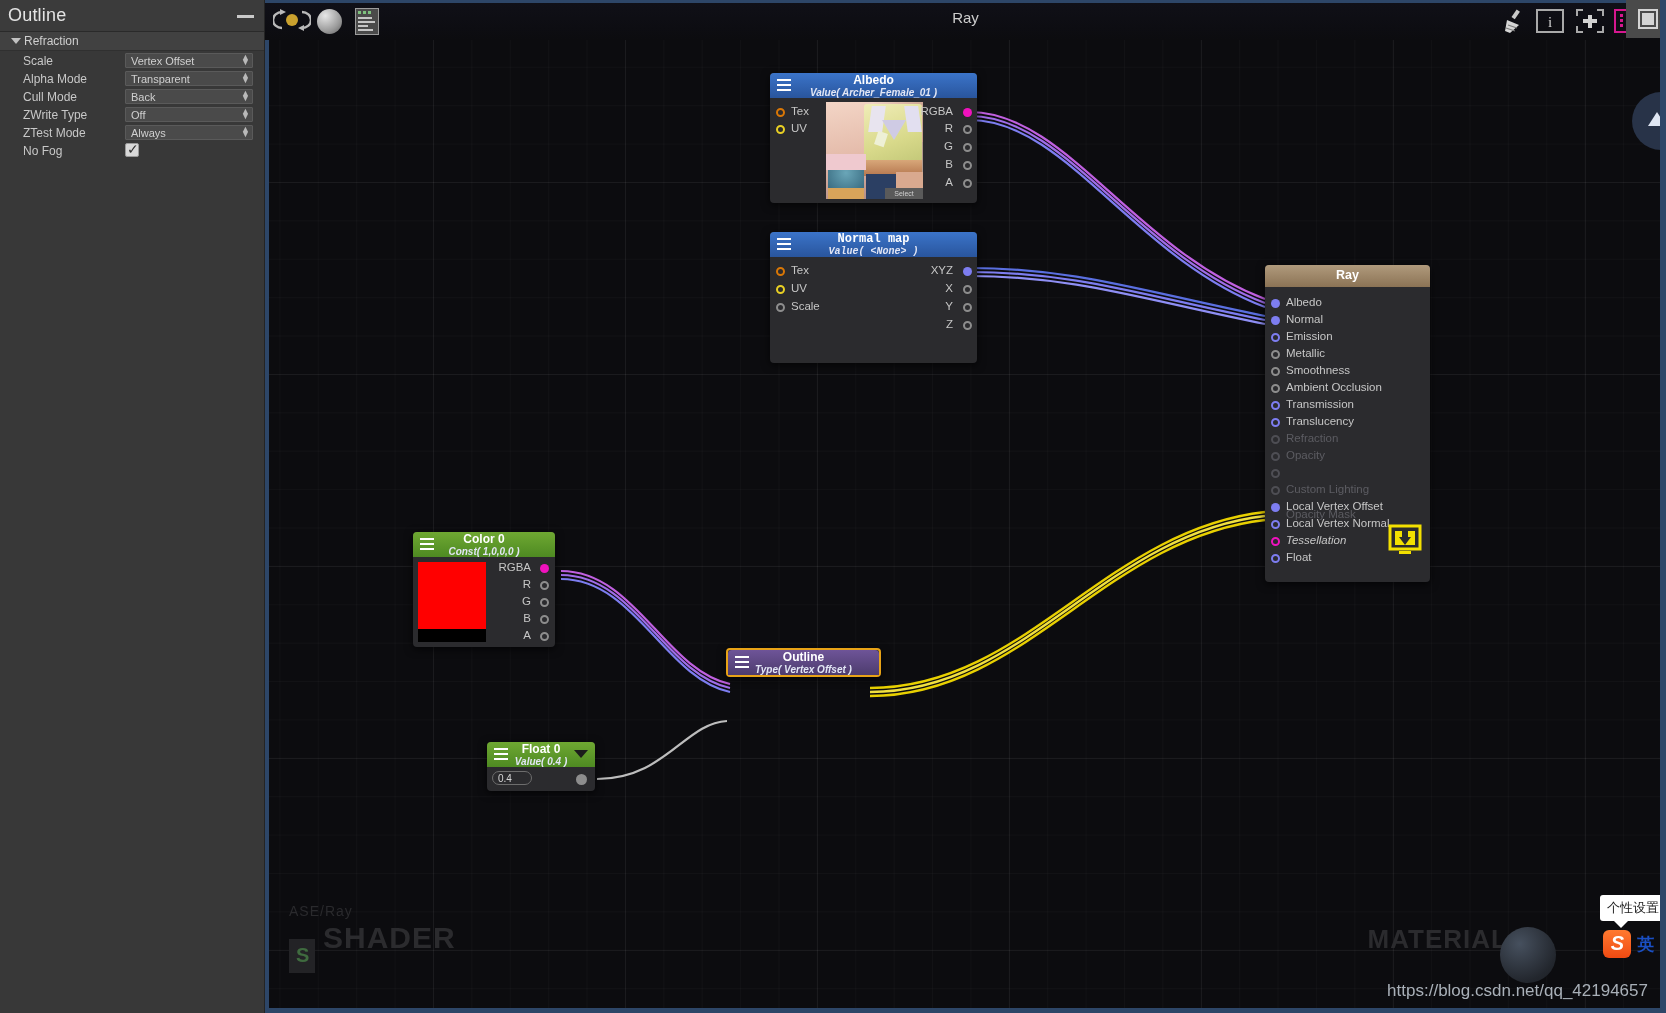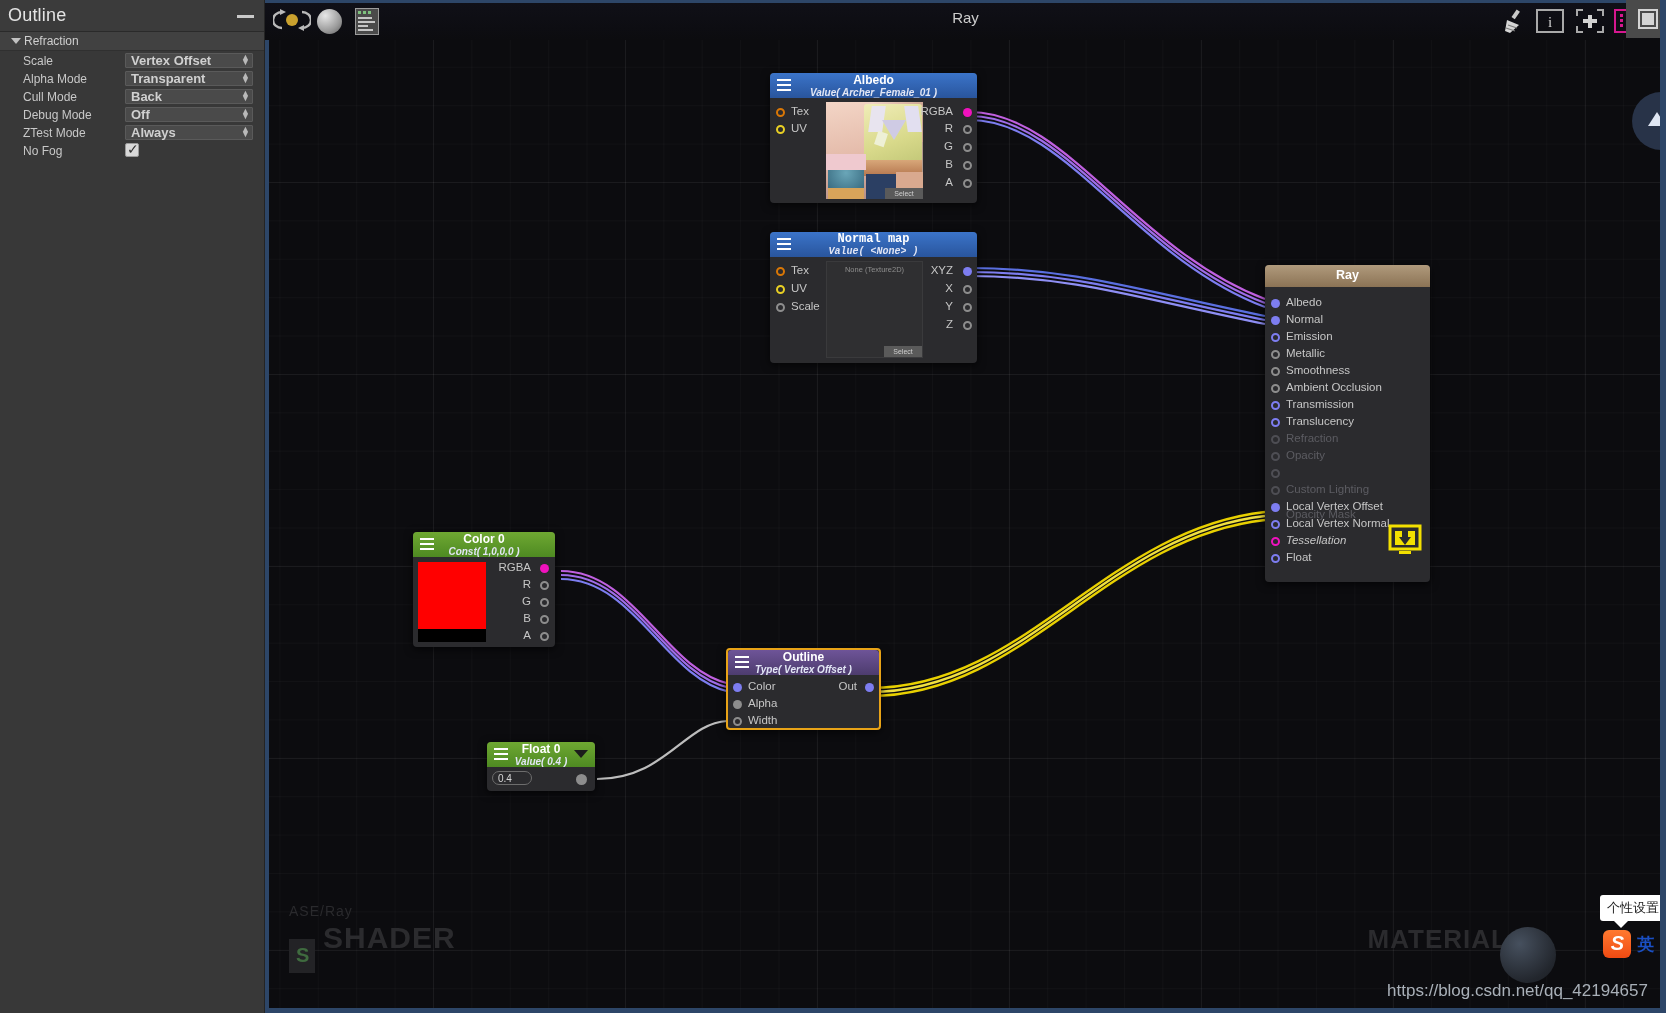--- a/index.html
+++ b/index.html
@@ -48,21 +48,21 @@
   .prow .plabel {
     position: absolute; left: 23px; top: 2px;
     font-size: 12px; color: #c8c8c8;
   }
   .pfield {
     position: absolute; left: 125px; top: 1px; width: 128px; height: 15px;
     background: #4a4a4a; border: 1px solid #5a5a5a; border-radius: 1px;
   }
   .pfield .pval {
     position: absolute; left: 5px; top: 0px;
-    font-size: 13px; color: #d0d0d0; line-height: 14px; font-weight: bold;
+    font-size: 11px; color: #d0d0d0; line-height: 14px;
   }
   .stepper {
     position: absolute; right: 3px; top: 1px;
     width: 8px; height: 12px; color: #b9b9b9; font-size: 9px;
     line-height: 5px; text-align: center;
   }
   .stepper span { display: block; }
   .checkbox {
     position: absolute; left: 125px; top: 1px; width: 14px; height: 14px;
     background: #d8d8d8; border: 1px solid #9a9a9a; border-radius: 2px;
@@ -255,21 +255,21 @@
         <div class="plabel">Cull Mode</div>
         <div class="pfield">
           <div class="pval">Back</div>
           <div class="stepper">
               <span>▲</span>
               <span>▼</span>
             </div>
         </div>
       </div>
       <div class="prow">
-        <div class="plabel">Debug Mode</div>
+        <div class="plabel">ZWrite Type</div>
         <div class="pfield">
           <div class="pval">Off</div>
           <div class="stepper">
               <span>▲</span>
               <span>▼</span>
             </div>
         </div>
       </div>
       <div class="prow">
         <div class="plabel">ZTest Mode</div>
@@ -369,24 +369,20 @@
         <div class="node-sub">Value( &lt;None&gt; )</div>
       </div>
       <div class="node-body" style="height:106px;">
         <div class="port o-orange" style="left:6px; top:10px;"></div>
         <div class="plabel-in" style="left:21px; top:7px;">Tex</div>
         <div class="port o-yellow" style="left:6px; top:28px;"></div>
         <div class="plabel-in" style="left:21px; top:25px;">UV</div>
         <div class="port o-grey" style="left:6px; top:46px;"></div>
         <div class="plabel-in" style="left:21px; top:43px;">Scale</div>
 
-        <div style="position:absolute; left:56px; top:4px; width:97px; height:97px; background:#2f2f31; border:1px solid #3a3a3c;">
-          <div style="font-size:7.5px; color:#8e8e8e; text-align:center; padding-top:3px;">None (Texture2D)</div>
-          <div style="position:absolute;right:0;bottom:0;width:38px;height:11px;background:#5a5a5a;color:#cfcfcf;font-size:7px;text-align:center;line-height:11px;">Select</div>
-        </div>
 
         <div class="plabel-out" style="right:24px; top:7px;">XYZ</div>
         <div class="port f-blue" style="right:5px; top:10px;"></div>
         <div class="plabel-out" style="right:24px; top:25px;">X</div>
         <div class="port o-grey" style="right:5px; top:28px;"></div>
         <div class="plabel-out" style="right:24px; top:43px;">Y</div>
         <div class="port o-grey" style="right:5px; top:46px;"></div>
         <div class="plabel-out" style="right:24px; top:61px;">Z</div>
         <div class="port o-grey" style="right:5px; top:64px;"></div>
       </div>
@@ -438,31 +434,20 @@
 
     <div class="node" style="left:461px; top:648px; width:155px; border:2px solid #e8a317;">
       <div class="node-head" style="background:linear-gradient(#6e5498,#4d3c6e);">
         <div class="burger">
             <i></i>
             <i></i>
             <i></i>
           </div>
         <div class="node-title">Outline</div>
         <div class="node-sub">Type( Vertex Offset )</div>
-      </div>
-      <div class="node-body" style="height:53px;">
-        <div class="port f-blue" style="left:5px; top:8px;"></div>
-        <div class="plabel-in" style="left:20px; top:5px;">Color</div>
-        <div class="port f-grey" style="left:5px; top:25px;"></div>
-        <div class="plabel-in" style="left:20px; top:22px;">Alpha</div>
-        <div class="port o-grey" style="left:5px; top:42px;"></div>
-        <div class="plabel-in" style="left:20px; top:39px;">Width</div>
-
-        <div class="plabel-out" style="right:22px; top:5px;">Out</div>
-        <div class="port f-blue" style="right:5px; top:8px;"></div>
       </div>
     </div>
 
     <div class="node" style="left:1000px; top:265px; width:165px;">
       <div class="node-head" style="background:linear-gradient(#b09a7c,#8b7355); height:22px;">
         <div class="node-title" style="padding-top:4px; font-size:12.5px;">Ray</div>
       </div>
       <div class="node-body" style="height:295px;">
         <div class="port f-blue" style="left:6px; top:12px;"></div>
         <div class="plabel-in" style="left:21px; top:9px;">Albedo</div>

